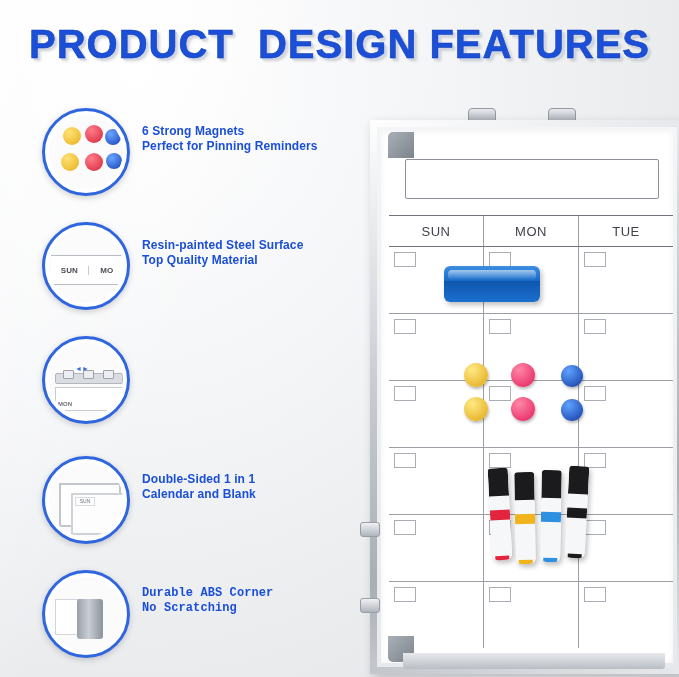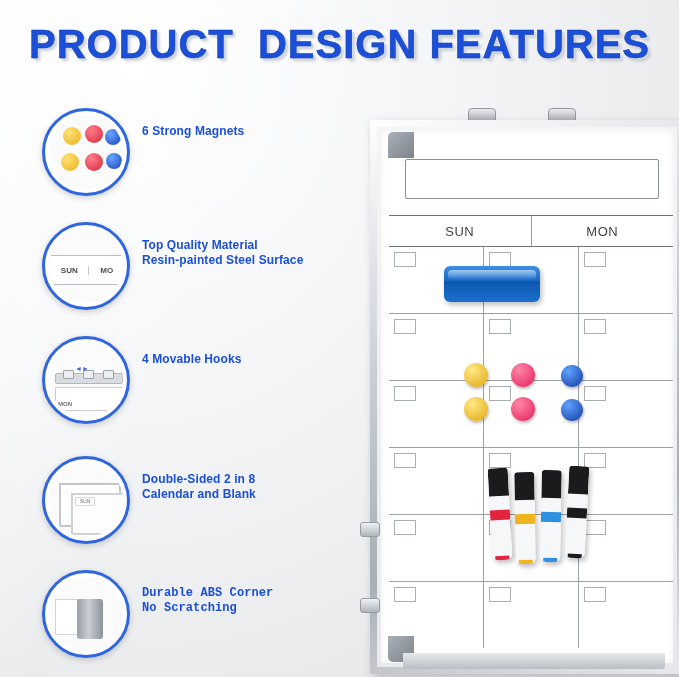--- a/index.html
+++ b/index.html
@@ -177,66 +177,66 @@
       <div class="mag y" style="left:14px;top:12px;width:18px;height:18px;"></div>
       <div class="mag r" style="left:36px;top:10px;width:18px;height:18px;"></div>
       <div class="mag b" style="left:56px;top:14px;width:16px;height:16px;"></div>
       <div class="mag y" style="left:12px;top:38px;width:18px;height:18px;"></div>
       <div class="mag r" style="left:36px;top:38px;width:18px;height:18px;"></div>
       <div class="mag b" style="left:57px;top:38px;width:16px;height:16px;"></div>
     </div>
   </div>
   <div class="ftext">
     <span class="l">6 Strong Magnets</span>
+    <span class="l">Perfect for Pinning Reminders</span>
   </div>
 </div>
 
 <div class="feature" style="top:222px;">
   <div class="bubble">
     <div class="inner">
       <div class="calstrip">
         <span>SUN</span>
         <span>MO</span>
       </div>
     </div>
   </div>
   <div class="ftext">
+    <span class="l">Resin-painted Steel Surface</span>
     <span class="l">Top Quality Material</span>
-    <span class="l">Resin-painted Steel Surface</span>
   </div>
 </div>
 
 <div class="feature" style="top:336px;">
   <div class="bubble">
     <div class="inner">
       <div class="hookbar"></div>
       <div class="hk" style="left:14px;"></div>
       <div class="hk" style="left:34px;"></div>
       <div class="hk" style="left:54px;"></div>
       <div class="arrw" style="left:26px;">◄►</div>
       <div class="hookbar2"></div>
       <div style="position:absolute;left:9px;top:58px;font-size:6px;color:#6c7077;font-weight:bold;">MON</div>
     </div>
   </div>
   <div class="ftext">
-    <span class="l">4 Movable Hooks</span>
   </div>
 </div>
 
 <div class="feature" style="top:456px;">
   <div class="bubble">
     <div class="inner">
       <div class="bd1"></div>
       <div class="bd2">
         <div class="mini">SUN</div>
       </div>
     </div>
   </div>
   <div class="ftext">
-    <span class="l">Double-Sided 2 in 8</span>
+    <span class="l">Double-Sided 1 in 1</span>
     <span class="l">Calendar and Blank</span>
   </div>
 </div>
 
 <div class="feature" style="top:570px;font-family:Liberation Mono, monospace;">
   <div class="bubble">
     <div class="inner">
       <div class="cornerw"></div>
       <div class="corner"></div>
     </div>
@@ -254,20 +254,21 @@
 
   <div class="frame">
     <div class="frame-inner">
 
       <div class="notebox"></div>
 
       <div class="cal">
         <div class="calhead">
           <div>SUN</div>
           <div>MON</div>
+          <div>TUE</div>
         </div>
 
         <div class="calrow">
           <div class="calcell">
               <div class="datebox"></div>
             </div>
           <div class="calcell">
               <div class="datebox"></div>
             </div>
           <div class="calcell">

